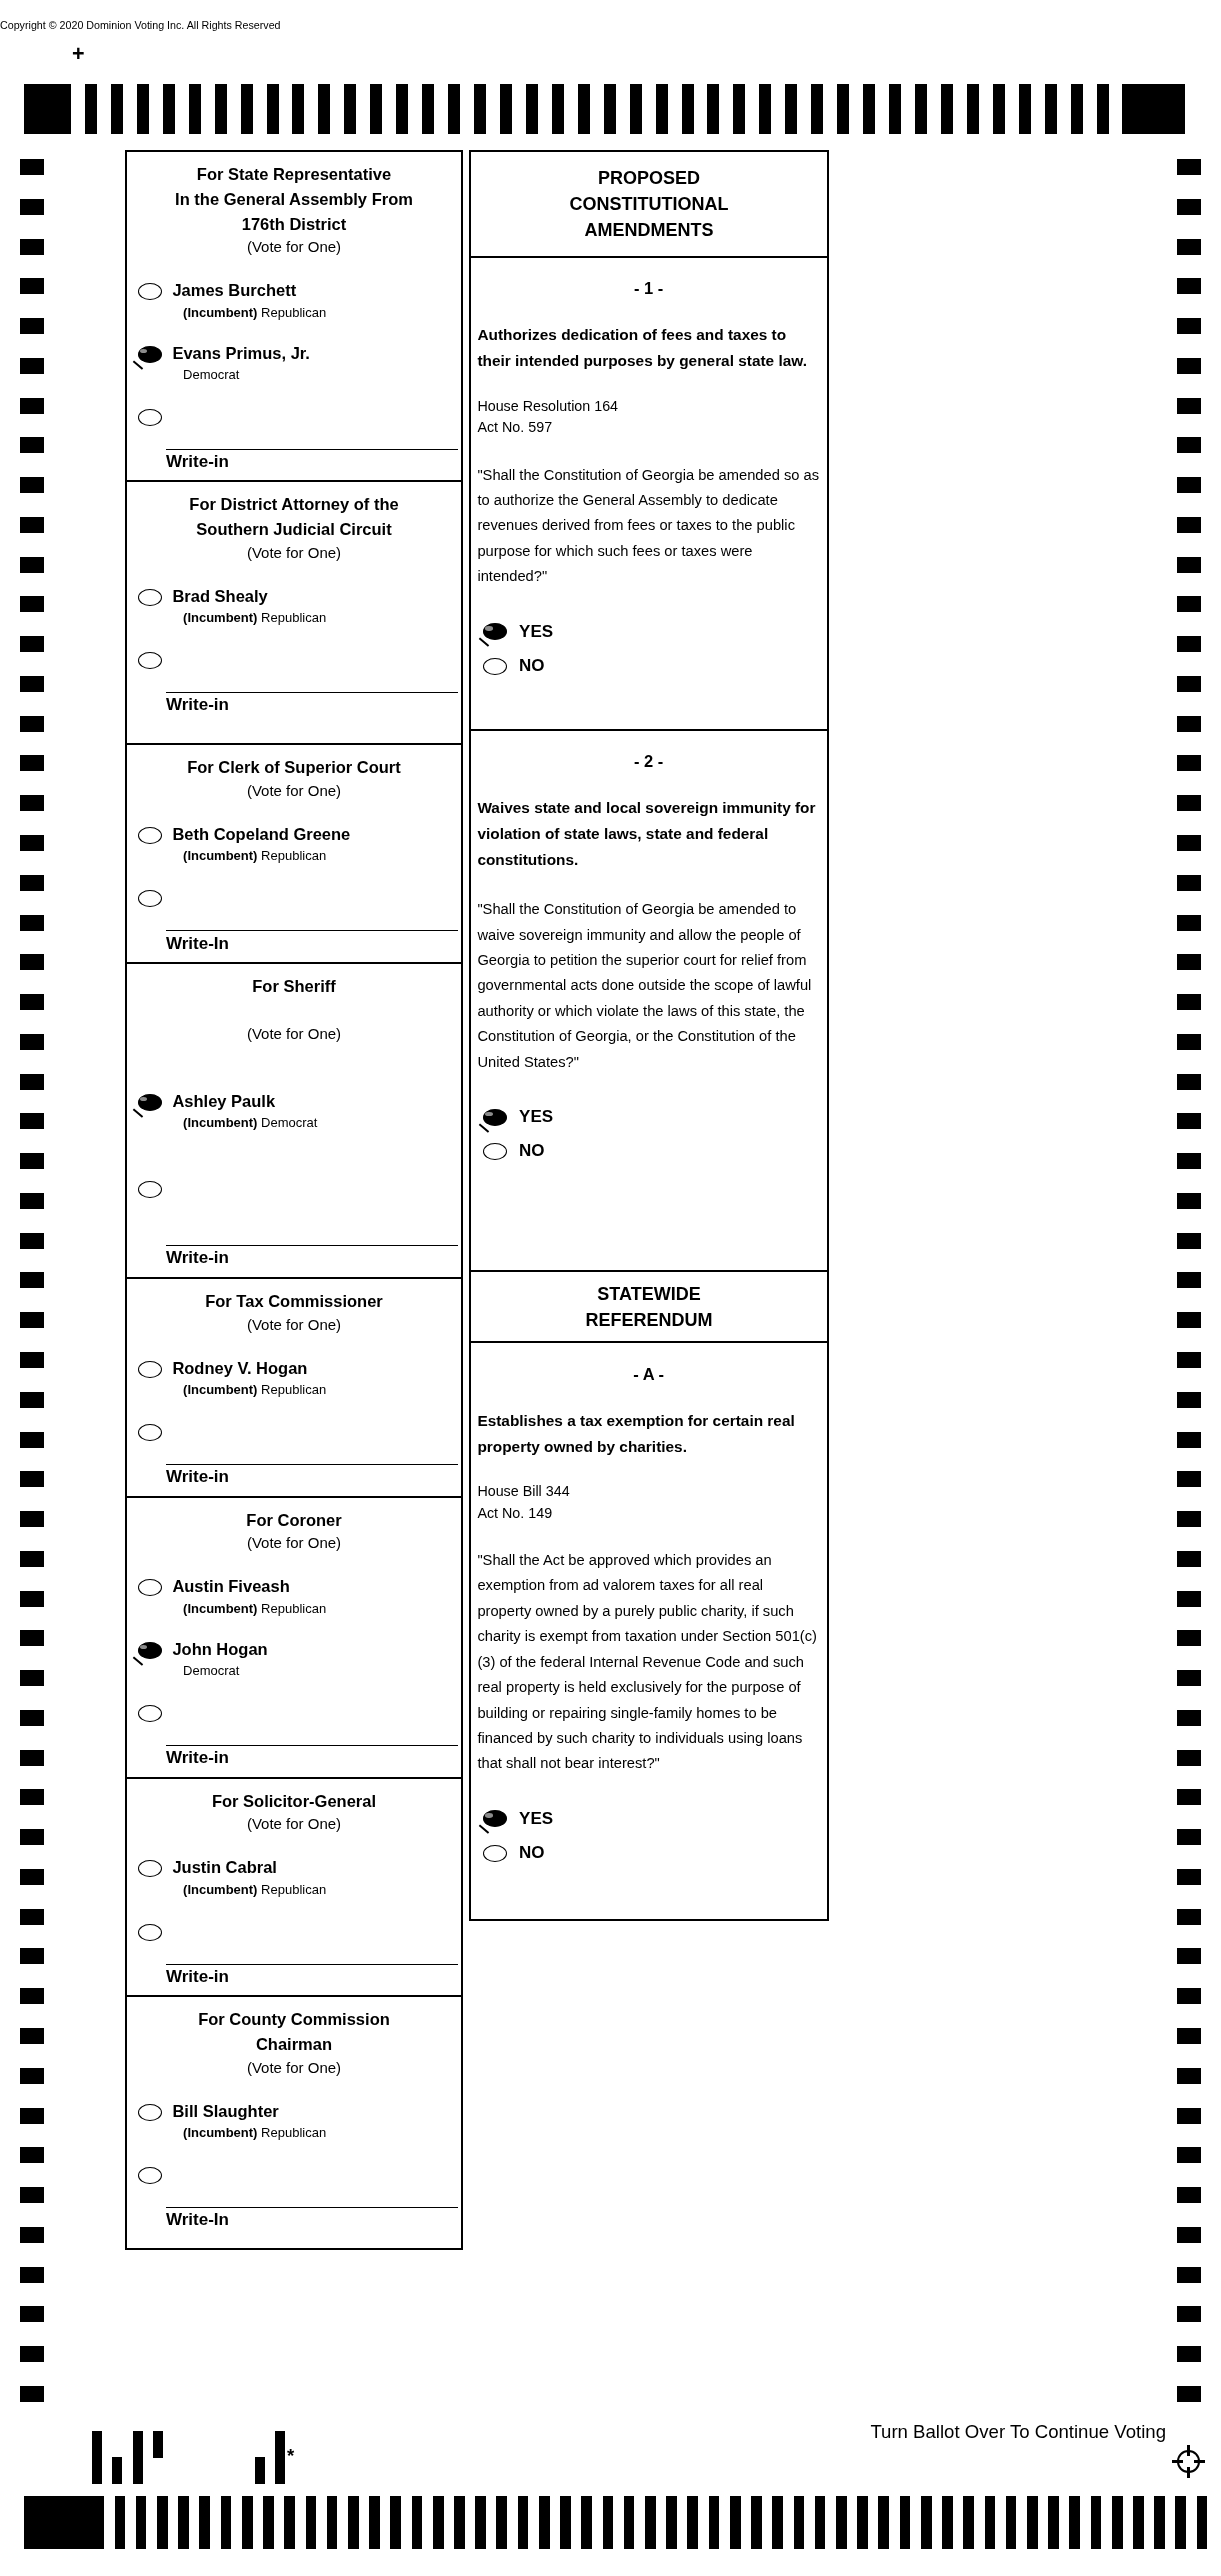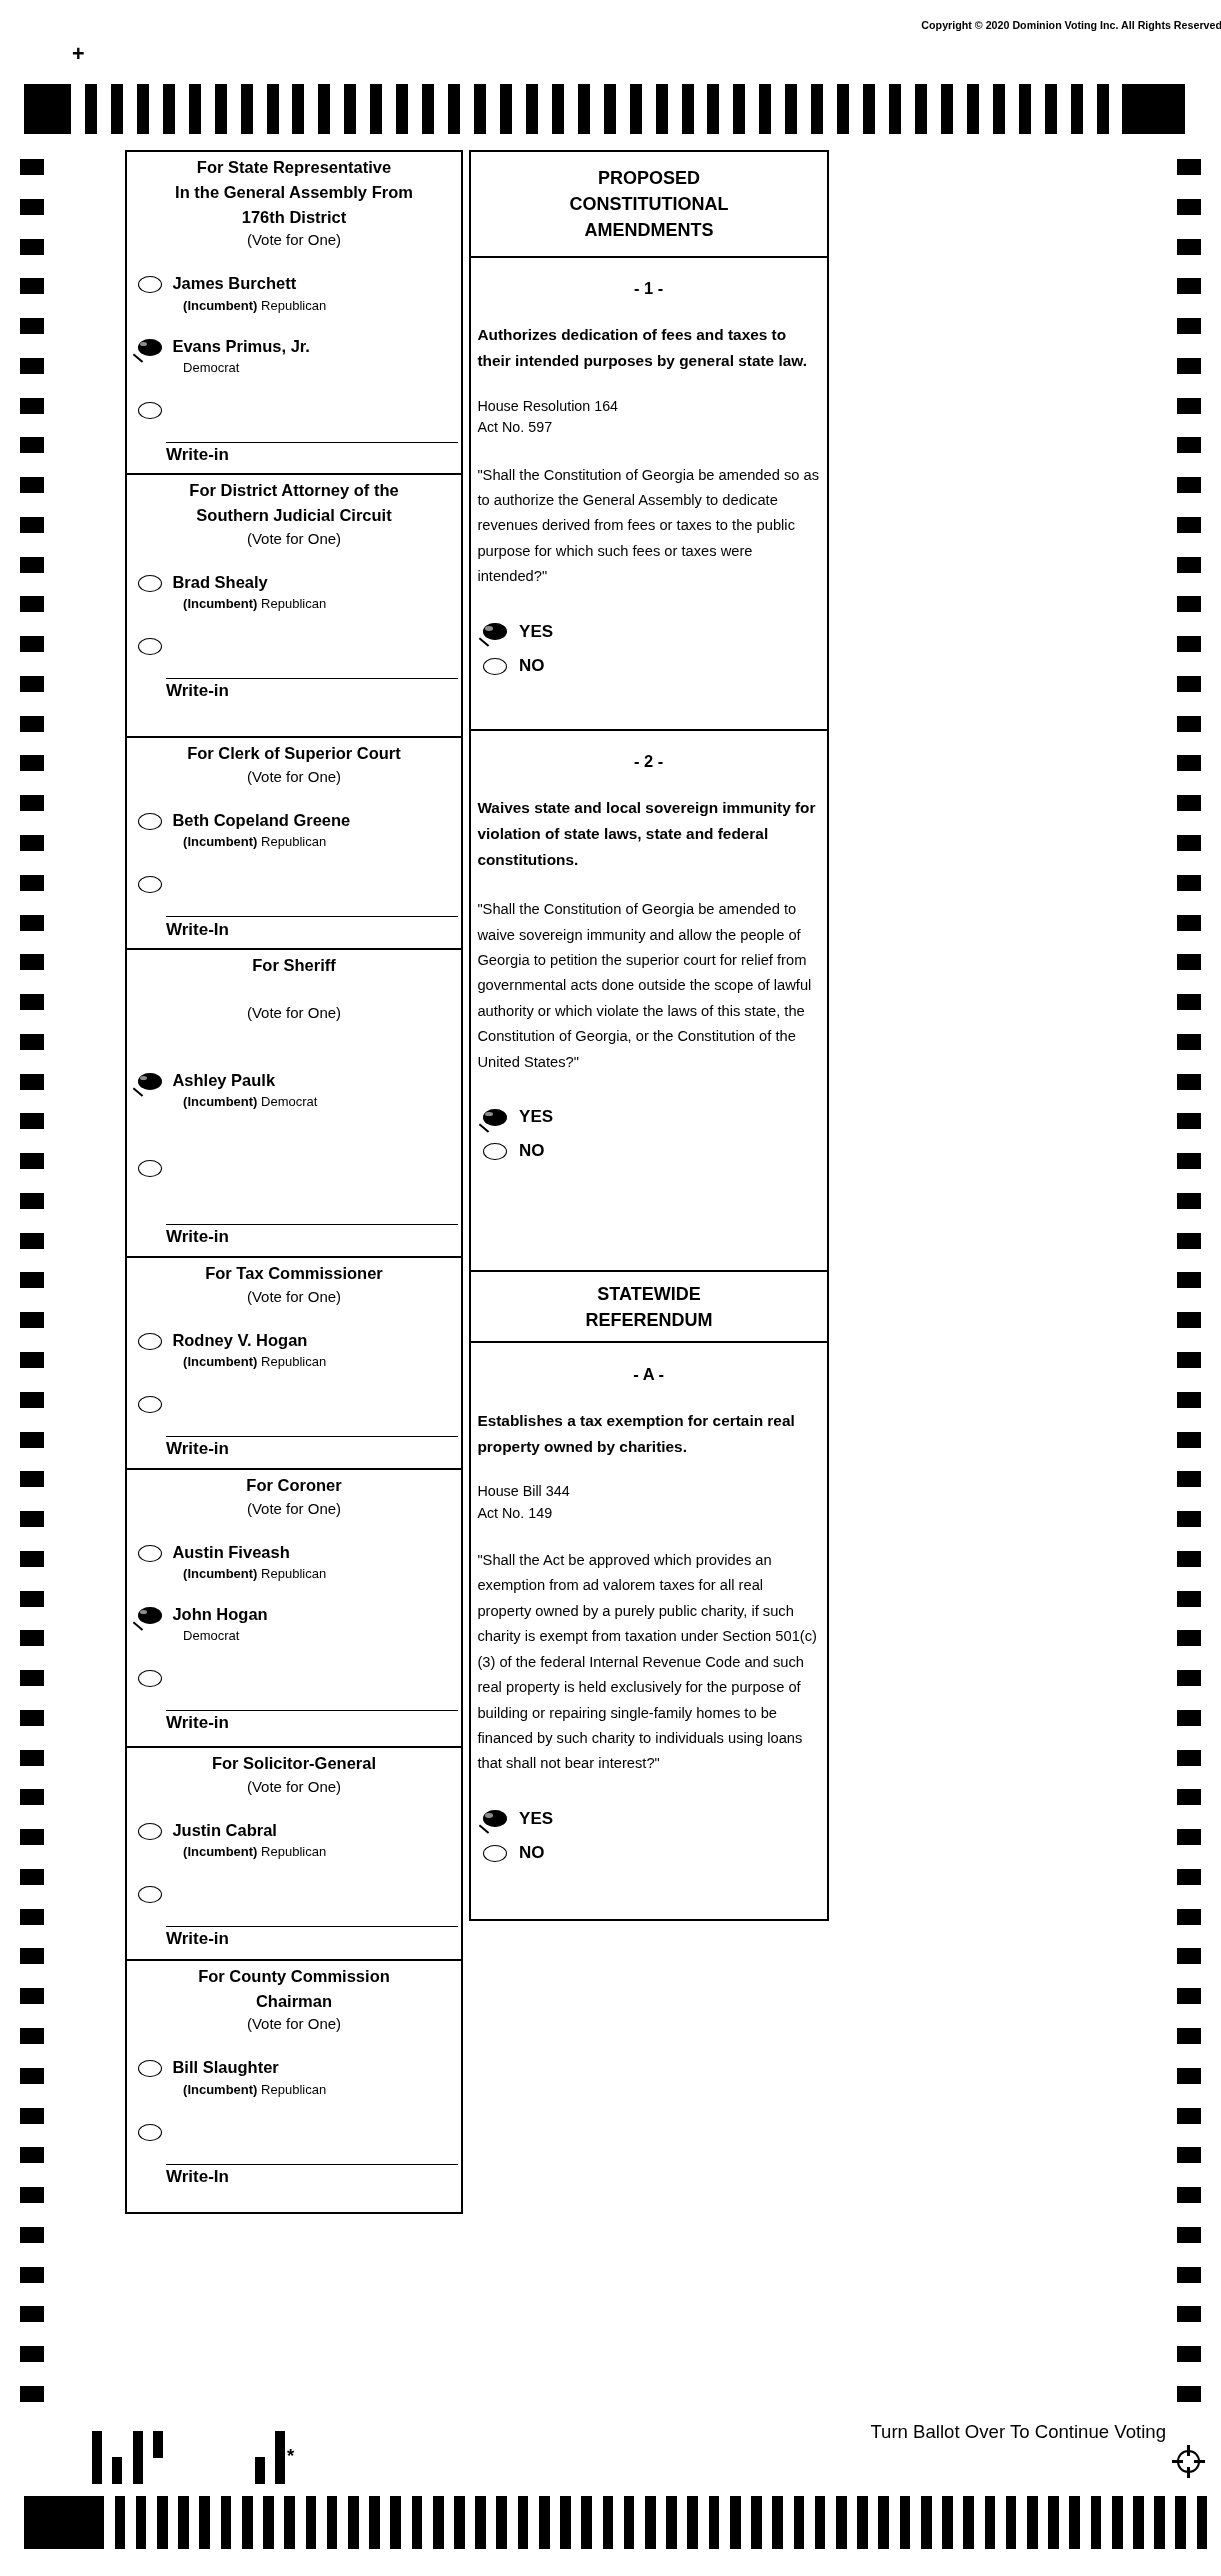--- a/index.html
+++ b/index.html
@@ -1,19 +1,19 @@
 <!DOCTYPE html>
 <html style="font-size:11.5px"><head>
 <meta charset="utf-8">
 <style>
   html,body{margin:0;padding:0;background:#fff;}
   body{width:1222px;height:2576px;position:relative;font-family:"Liberation Sans",sans-serif;color:#000;overflow:hidden;}
 
   
-  .copyright{position:absolute;top:18.6px;left:0;width:1222px;text-align:right;font-size:10.7px;font-weight:bold;}
+  .copyright{position:absolute;top:18.6px;left:0;width:1222px;text-align:left;font-size:10.7px;font-weight:normal;}
   .plus-mark{position:absolute;left:72px;top:42px;font-size:21.5px;font-weight:bold;}
   .turn-over{position:absolute;top:2421px;right:56px;font-size:18.6px;font-weight:normal;}
 
   
   .tm-row{position:absolute;display:flex;justify-content:space-between;align-items:stretch;}
   .tm-row-top{left:24px;top:84px;width:1162px;height:50px;}
   .tm-row-bottom{left:24px;top:2496px;width:1184px;height:53px;}
   .tm-bar{background:#000;width:12px;}
   .tm-bar-b{background:#000;width:10.7px;}
   .tm-sq-big{background:#000;}
@@ -41,21 +41,21 @@
   .crosshair .tick.h1{top:15px;left:6.4px;height:2.9px;width:5px;}
   .crosshair .tick.h2{top:15px;right:6.4px;height:2.9px;width:5px;}
 
   
   .left-col{position:absolute;left:125px;top:150px;width:338px;border:2.1px solid #000;box-sizing:border-box;background:#fff;}
   .right-col{position:absolute;left:469px;top:150px;width:360px;border:2.1px solid #000;box-sizing:border-box;background:#fff;}
 
   .sec{display:flex;flex-direction:column;box-sizing:border-box;}
   .sec + .sec{border-top:2.1px solid #000;}
 
-  .c-title{white-space:pre-line;text-align:center;font-weight:bold;font-size:16.5px;line-height:1.5;padding-top:3px;}
+  .c-title{white-space:pre-line;text-align:center;font-weight:bold;font-size:16.5px;line-height:1.5;padding-top:10px;}
   .c-votefor{text-align:center;font-weight:normal;font-size:15px;line-height:1.4;}
 
   .oval{width:24px;height:17px;border:1.4px solid #000;border-radius:50%;background:#fff;flex:none;box-sizing:border-box;}
   .oval.marked{background:#000;position:relative;border-radius:50%;}
   .oval.marked:before{content:"";position:absolute;left:-6.4px;bottom:-4.3px;width:11.5px;height:2.1px;background:#000;transform:rotate(40deg);}
   .oval.marked:after{content:"";position:absolute;left:1.4px;top:2.1px;width:7.2px;height:4.3px;border-radius:50%;background:#fff;opacity:.55;}
 
   .cand{display:flex;align-items:flex-start;gap:10.7px;margin:24px 4.3px 0 10.7px;}
   .cand .oval{margin-top:2.1px;}
   .cand .name{font-weight:bold;font-size:16.5px;line-height:1.15;}

